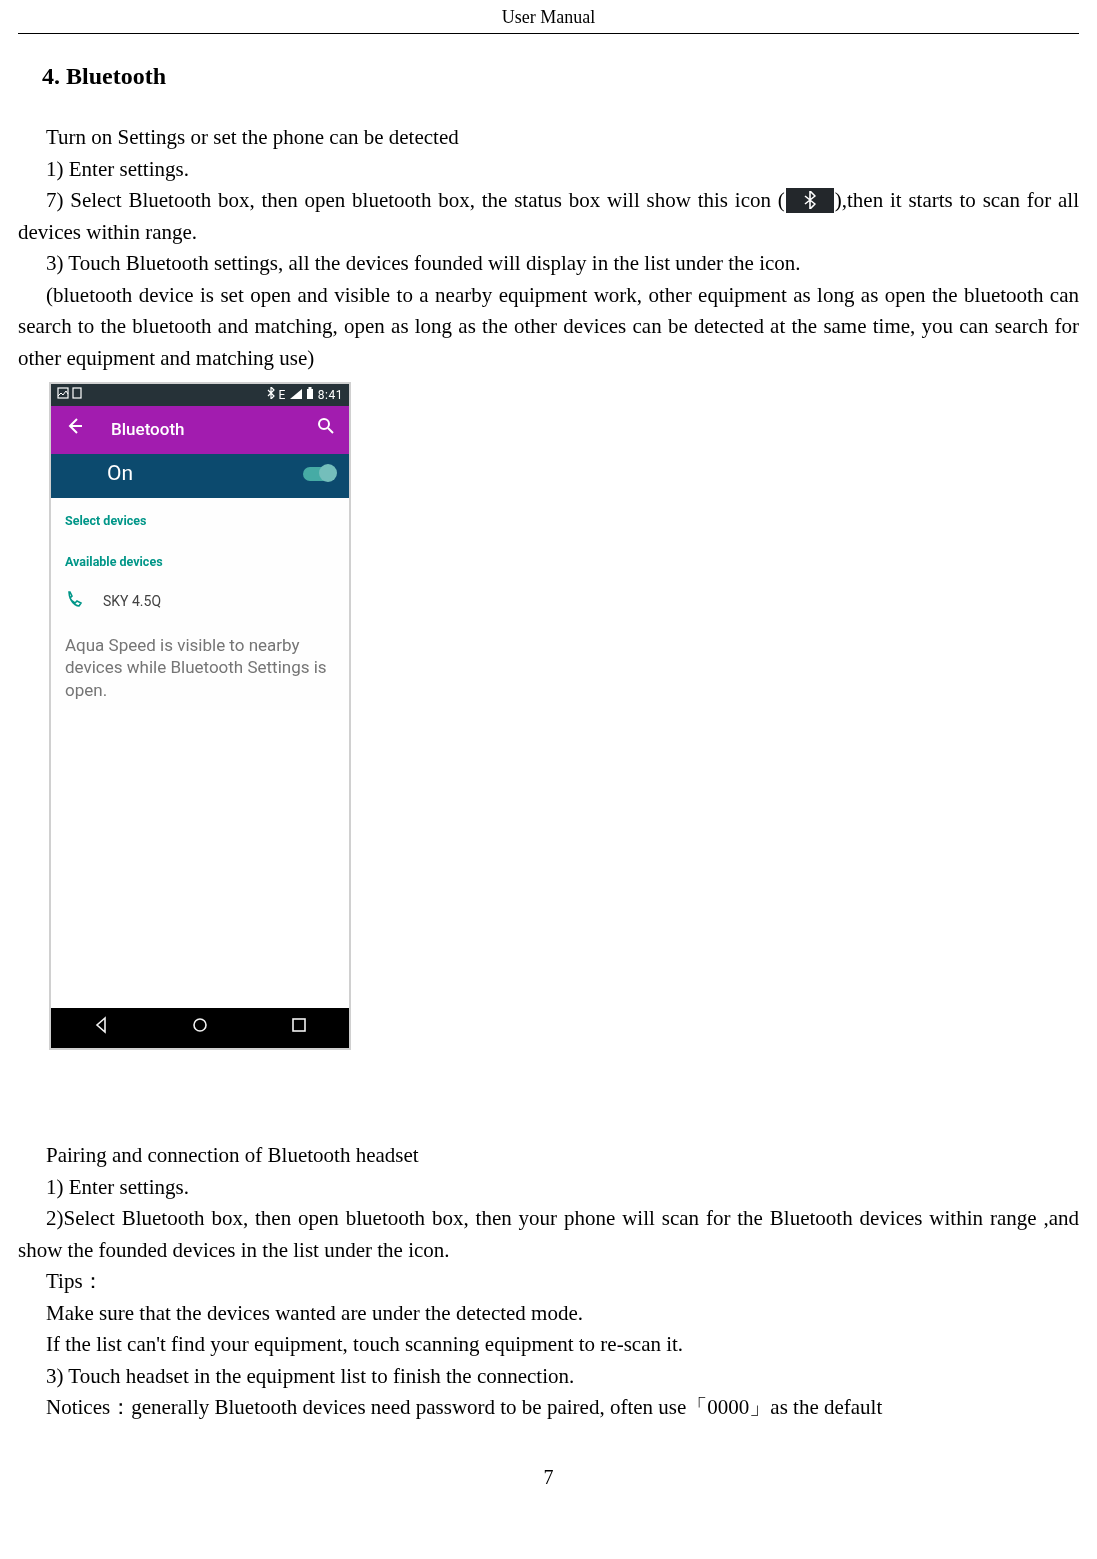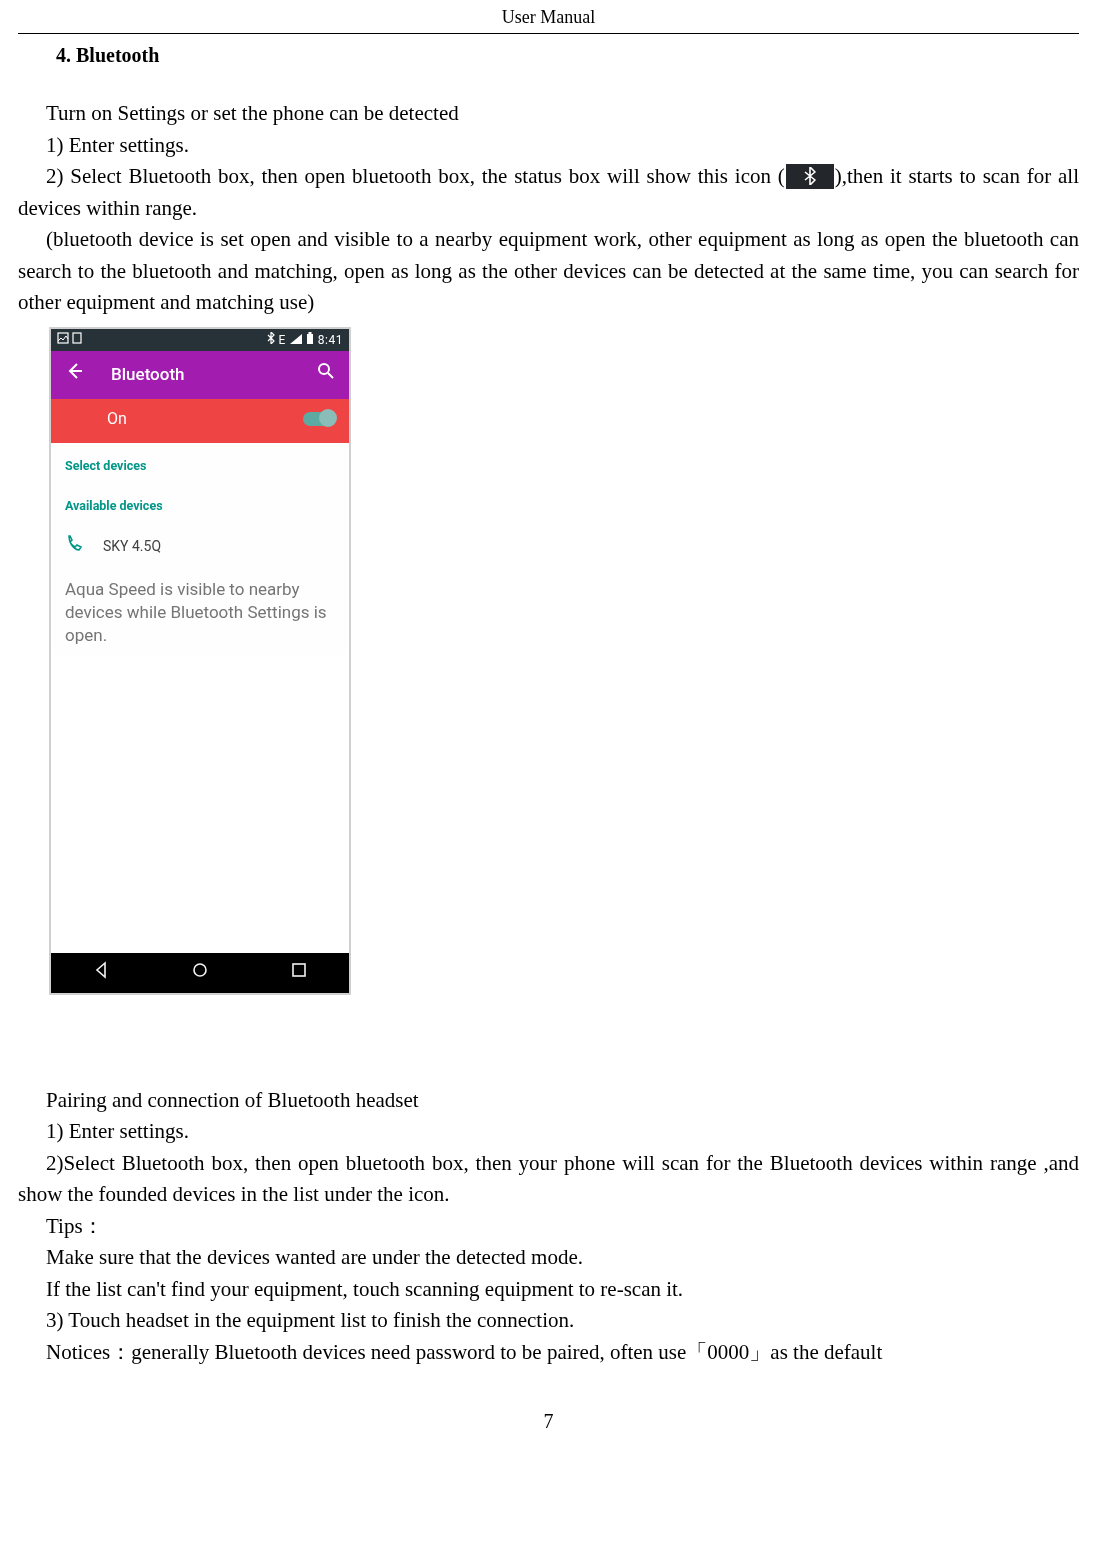--- a/index.html
+++ b/index.html
@@ -13,27 +13,27 @@
       line-height: 1.5;
     }
     .page {
       padding: 0 18px 20px 18px;
     }
     .page-header {
       text-align: center;
       font-size: 18px;
       padding-top: 4px;
       border-bottom: 1.5px solid #000;
-      margin-bottom: 6px;
+      margin-bottom: 24px;
       padding-bottom: 2px;
     }
     .section-title {
       font-weight: bold;
-      font-size: 20px;
-      margin-left: 38px;
+      font-size: 24px;
+      margin-left: 24px;
       margin-bottom: 28px;
     }
     .body-text {
       text-align: justify;
     }
     .indent { text-indent: 28px; }
     .bt-icon-inline {
       display: inline-block;
       width: 48px;
       height: 25px;
@@ -78,27 +78,27 @@
       height: 48px;
       display: flex;
       align-items: center;
       padding: 0 14px;
       color: #fff;
       font-size: 17px;
     }
     .app-bar .title { margin-left: 28px; font-weight: 500; }
     .app-bar .search-ic { margin-left: auto; }
     .on-row {
-      background: #ef4444;
+      background: #0c4a6e;
       height: 44px;
       display: flex;
       align-items: center;
       padding: 0 14px 4px 14px;
       color: #fff;
-      font-size: 16px;
+      font-size: 21px;
       border-bottom-left-radius: 0;
     }
     .on-row .on-label { margin-left: 42px; }
     .switch {
       margin-left: auto;
       width: 32px; height: 14px;
       background: #4db6ac;
       border-radius: 8px;
       position: relative;
       opacity: 0.9;
@@ -150,24 +150,25 @@
 
 <div class="page">
   <div class="page-header">User    Manual</div>
 
   <div class="section-title">4. Bluetooth</div>
 
   <div class="body-text">
     <div class="indent">Turn on Settings or set the phone can be detected</div>
     <div class="indent">1) Enter settings.</div>
     <div style="text-align:justify;">
-      <span style="display:inline-block;width:28px;"></span><span>2) Select Bluetooth box, then open bluetooth box, the status box will show this icon (</span><span class="bt-icon-inline"><svg width="14" height="18" viewBox="0 0 14 18">
+      <span style="display:inline-block;width:28px;"></span><span>7) Select Bluetooth box, then open bluetooth box, the status box will show this icon (</span><span class="bt-icon-inline"><svg width="14" height="18" viewBox="0 0 14 18">
             <path d="M7 0 L7 18 M7 0 L12 5 L2 13 M7 18 L12 13 L2 5" stroke="#fff" stroke-width="1.6" fill="none" stroke-linejoin="round"></path>
           </svg></span><span>),then it starts to scan for all devices within range.</span>
     </div>
+    <div class="indent">3) Touch Bluetooth settings, all the devices founded will display in the list under the icon.</div>
     <div style="text-align:justify;"><span style="display:inline-block;width:28px;"></span><span>(bluetooth device is set open and visible to a nearby equipment work, other equipment as long as open the bluetooth can search to the bluetooth and matching, open as long as the other devices can be detected at the same time, you can search for other equipment and matching use)</span></div>
   </div>
 
   <div class="phone-wrap">
     <div class="phone">
       <div class="status-bar">
         <div class="status-left">
           <span class="sb-icon"><svg width="12" height="12" viewBox="0 0 12 12">
                 <rect x="1" y="1" width="10" height="10" fill="none" stroke="#fff" stroke-width="1.2"></rect>
                 <path d="M1 9 L4 6 L6 8 L9 4 L11 7" stroke="#fff" stroke-width="1" fill="none"></path>

